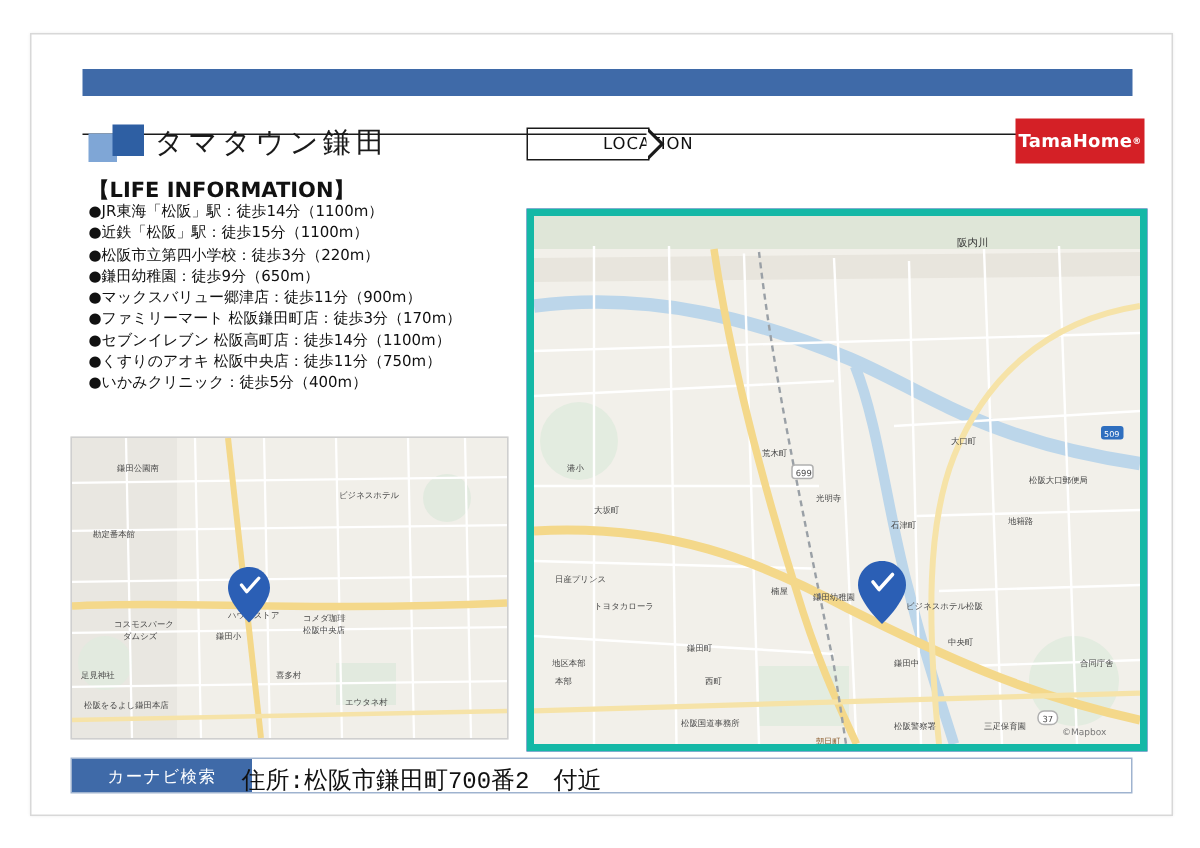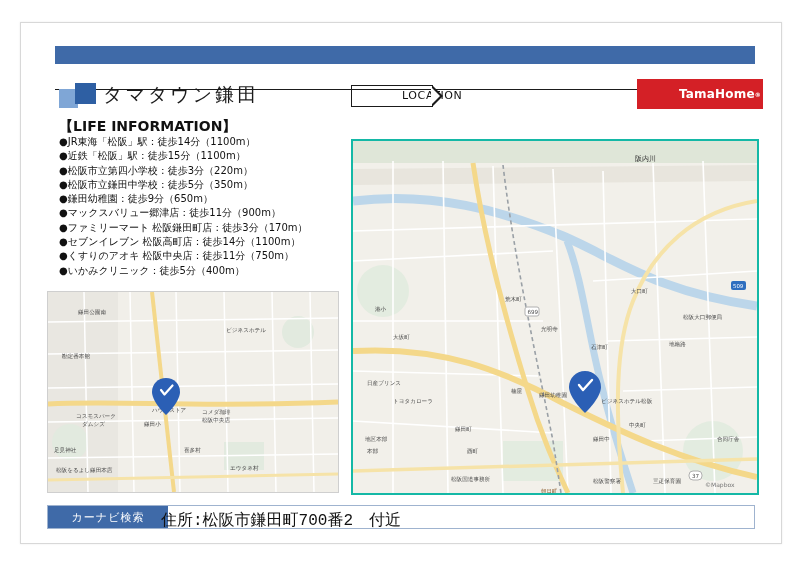--- a/index.html
+++ b/index.html
@@ -123,21 +123,20 @@
     height: 30px;
     background: #d42026;
     color: #ffffff;
     font-size: 12px;
     font-weight: bold;
     display: flex;
     align-items: center;
     justify-content: center;
     letter-spacing: 0.2px;
     font-family: "DejaVu Sans", "Liberation Sans", sans-serif;
-    padding-left: 40px;
   }
   .logo sup { font-size: 6px; vertical-align: super; }
   
   .life-head {
     position: absolute;
     left: 38px;
     top: 95px;
     font-size: 14px;
     font-weight: bold;
     color: #111;
@@ -156,21 +155,21 @@
     white-space: nowrap;
     font-family: "DejaVu Sans", "Liberation Sans", sans-serif;
   }
   
   .map-main {
     position: absolute;
     left: 330px;
     top: 116px;
     width: 404px;
     height: 352px;
-    border: 2px solid #14b8a6;
+    border: 5px solid #14b8a6;
     overflow: hidden;
     background: #d946ef;
   }
   .map-sub {
     position: absolute;
     left: 26px;
     top: 268px;
     width: 290px;
     height: 200px;
     border: 1px solid #cfcfcf;
@@ -261,21 +260,20 @@
     <div class="logo">
         <span>TamaHome</span>
         <sup>®</sup>
       </div>
 
     <div class="life-head">【LIFE INFORMATION】</div>
     <div class="life-list">
       <div>●JR東海「松阪」駅：徒歩14分（1100m）</div>
       <div>●近鉄「松阪」駅：徒歩15分（1100m）</div>
       <div>●松阪市立第四小学校：徒歩3分（220m）</div>
-      <div>●松阪市立鎌田中学校：徒歩5分（350m）</div>
       <div>●鎌田幼稚園：徒歩9分（650m）</div>
       <div>●マックスバリュー郷津店：徒歩11分（900m）</div>
       <div>●ファミリーマート 松阪鎌田町店：徒歩3分（170m）</div>
       <div>●セブンイレブン 松阪高町店：徒歩14分（1100m）</div>
       <div>●くすりのアオキ 松阪中央店：徒歩11分（750m）</div>
       <div>●いかみクリニック：徒歩5分（400m）</div>
     </div>
 
     <div class="map-main">
       <svg class="map-svg" viewBox="0 0 404 352" preserveAspectRatio="none">

